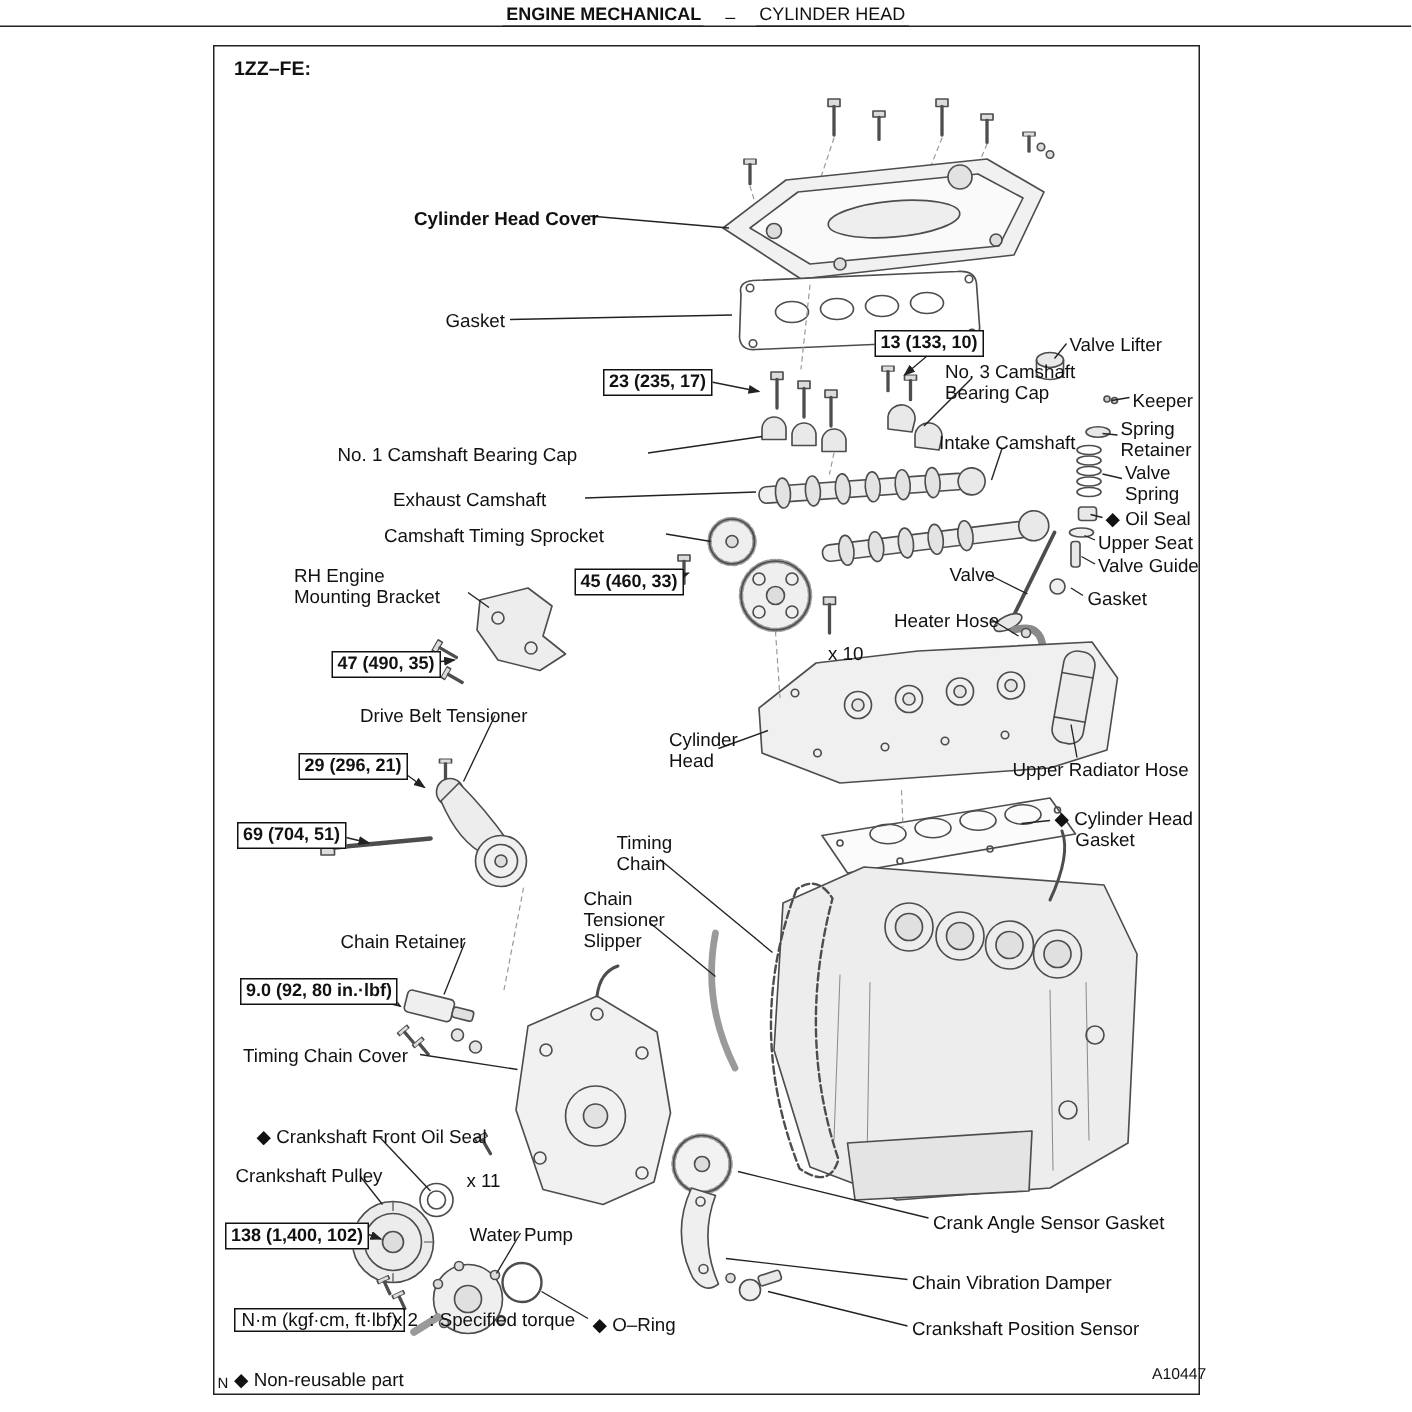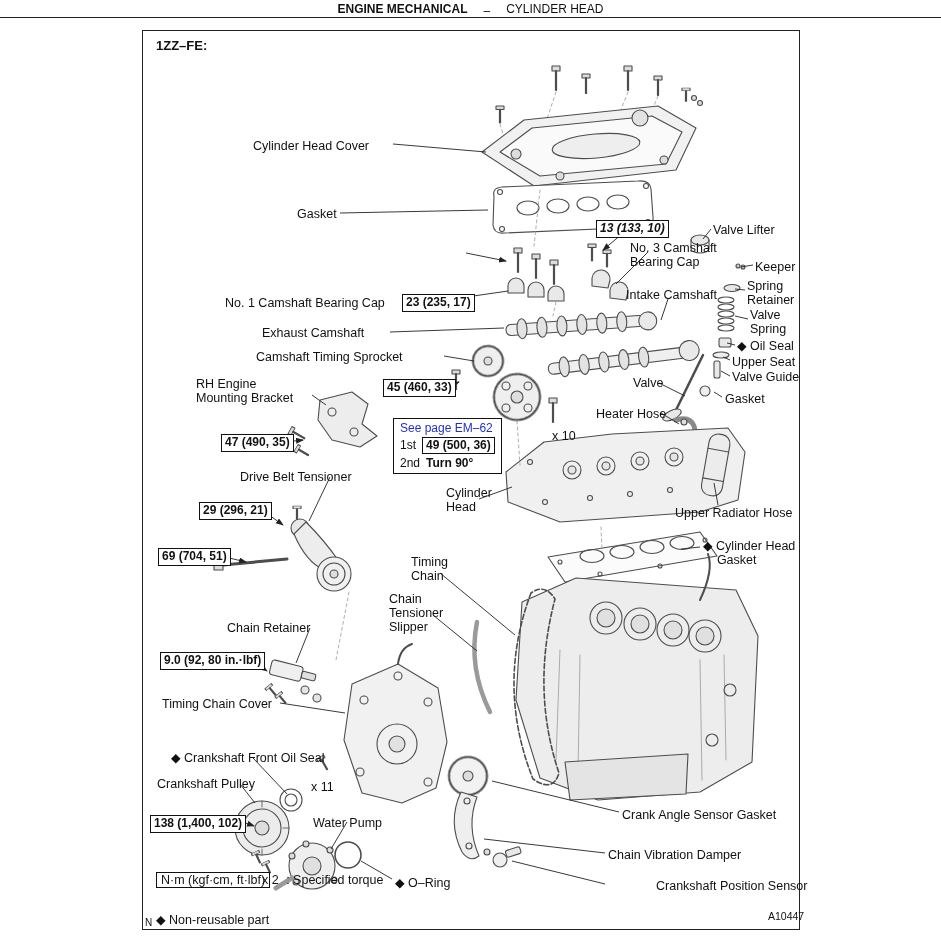--- a/index.html
+++ b/index.html
@@ -359,24 +359,24 @@
       <path d="M447 387 L459 382" marker-end="url(#arr)"></path>
       <path d="M285 442 L303 440" marker-end="url(#arr)"></path>
       <path d="M262 510 L283 525" marker-end="url(#arr)"></path>
       <path d="M221 556 L246 562" marker-end="url(#arr)"></path>
       <path d="M251 660 L267 671" marker-end="url(#arr)"></path>
       <path d="M240 821 L254 826" marker-end="url(#arr)"></path>
     </g>
   </svg>
 
   <div id="labels">
-      <div class="lbl" style="left: 253px; top: 139px;">Cylinder Head Cover</div>
+      <div class="lbl" style="left: 276px; top: 139px; font-weight: bold;">Cylinder Head Cover</div>
       <div class="lbl" style="left: 297px; top: 207px;">Gasket</div>
-      <div class="lbl torque" style="left: 402px; top: 246px; margin-top: 48px;">23 (235, 17)</div>
-      <div class="lbl torque" style="left: 596px; top: 220px; font-style: italic;">13 (133, 10)</div>
+      <div class="lbl torque" style="left: 402px; top: 246px;">23 (235, 17)</div>
+      <div class="lbl torque" style="left: 583px; top: 220px;">13 (133, 10)</div>
       <div class="lbl" style="left: 630px; top: 241px;">No. 3 Camshaft
 Bearing Cap</div>
       <div class="lbl" style="left: 713px; top: 223px; text-align: center;">Valve Lifter</div>
       <div class="lbl" style="left: 755px; top: 260px;">Keeper</div>
       <div class="lbl" style="left: 747px; top: 279px;">Spring
 Retainer</div>
       <div class="lbl" style="left: 626px; top: 288px;">Intake Camshaft</div>
       <div class="lbl" style="left: 750px; top: 308px;">Valve
 Spring</div>
       <div class="lbl" style="left: 737px; top: 339px;">◆ Oil Seal</div>
@@ -411,34 +411,23 @@
       <div class="lbl" style="left: 162px; top: 697px;">Timing Chain Cover</div>
       <div class="lbl" style="left: 171px; top: 751px;">◆ Crankshaft Front Oil Seal</div>
       <div class="lbl" style="left: 157px; top: 777px;">Crankshaft Pulley</div>
       <div class="lbl" style="left: 311px; top: 780px;">x 11</div>
       <div class="lbl torque" style="left: 150px; top: 815px;">138 (1,400, 102)</div>
       <div class="lbl" style="left: 313px; top: 816px;">Water Pump</div>
       <div class="lbl" style="left: 262px; top: 873px;">x 2</div>
       <div class="lbl" style="left: 395px; top: 876px;">◆ O–Ring</div>
       <div class="lbl" style="left: 622px; top: 808px;">Crank Angle Sensor Gasket</div>
       <div class="lbl" style="left: 608px; top: 848px;">Chain Vibration Damper</div>
-      <div class="lbl" style="left: 608px; top: 879px; margin-left: 48px;">Crankshaft Position Sensor</div>
+      <div class="lbl" style="left: 608px; top: 879px;">Crankshaft Position Sensor</div>
     </div>
 
-  <div class="spec">
-    <div class="lnk">See page EM–62</div>
-    <div class="row">
-      <span>1st</span>
-      <span class="ib">49 (500, 36)</span>
-    </div>
-    <div class="row">
-      <span>2nd</span>
-      <span class="b">Turn 90°</span>
-    </div>
-  </div>
 
   <div class="legend">
     <span class="ub">N·m (kgf·cm, ft·lbf)</span>
     <span>: Specified torque</span>
   </div>
   <div class="legend2">◆ Non-reusable part</div>
 
   <div class="figid">A10447</div>
   <div class="pagemark">N</div>
 </div>

